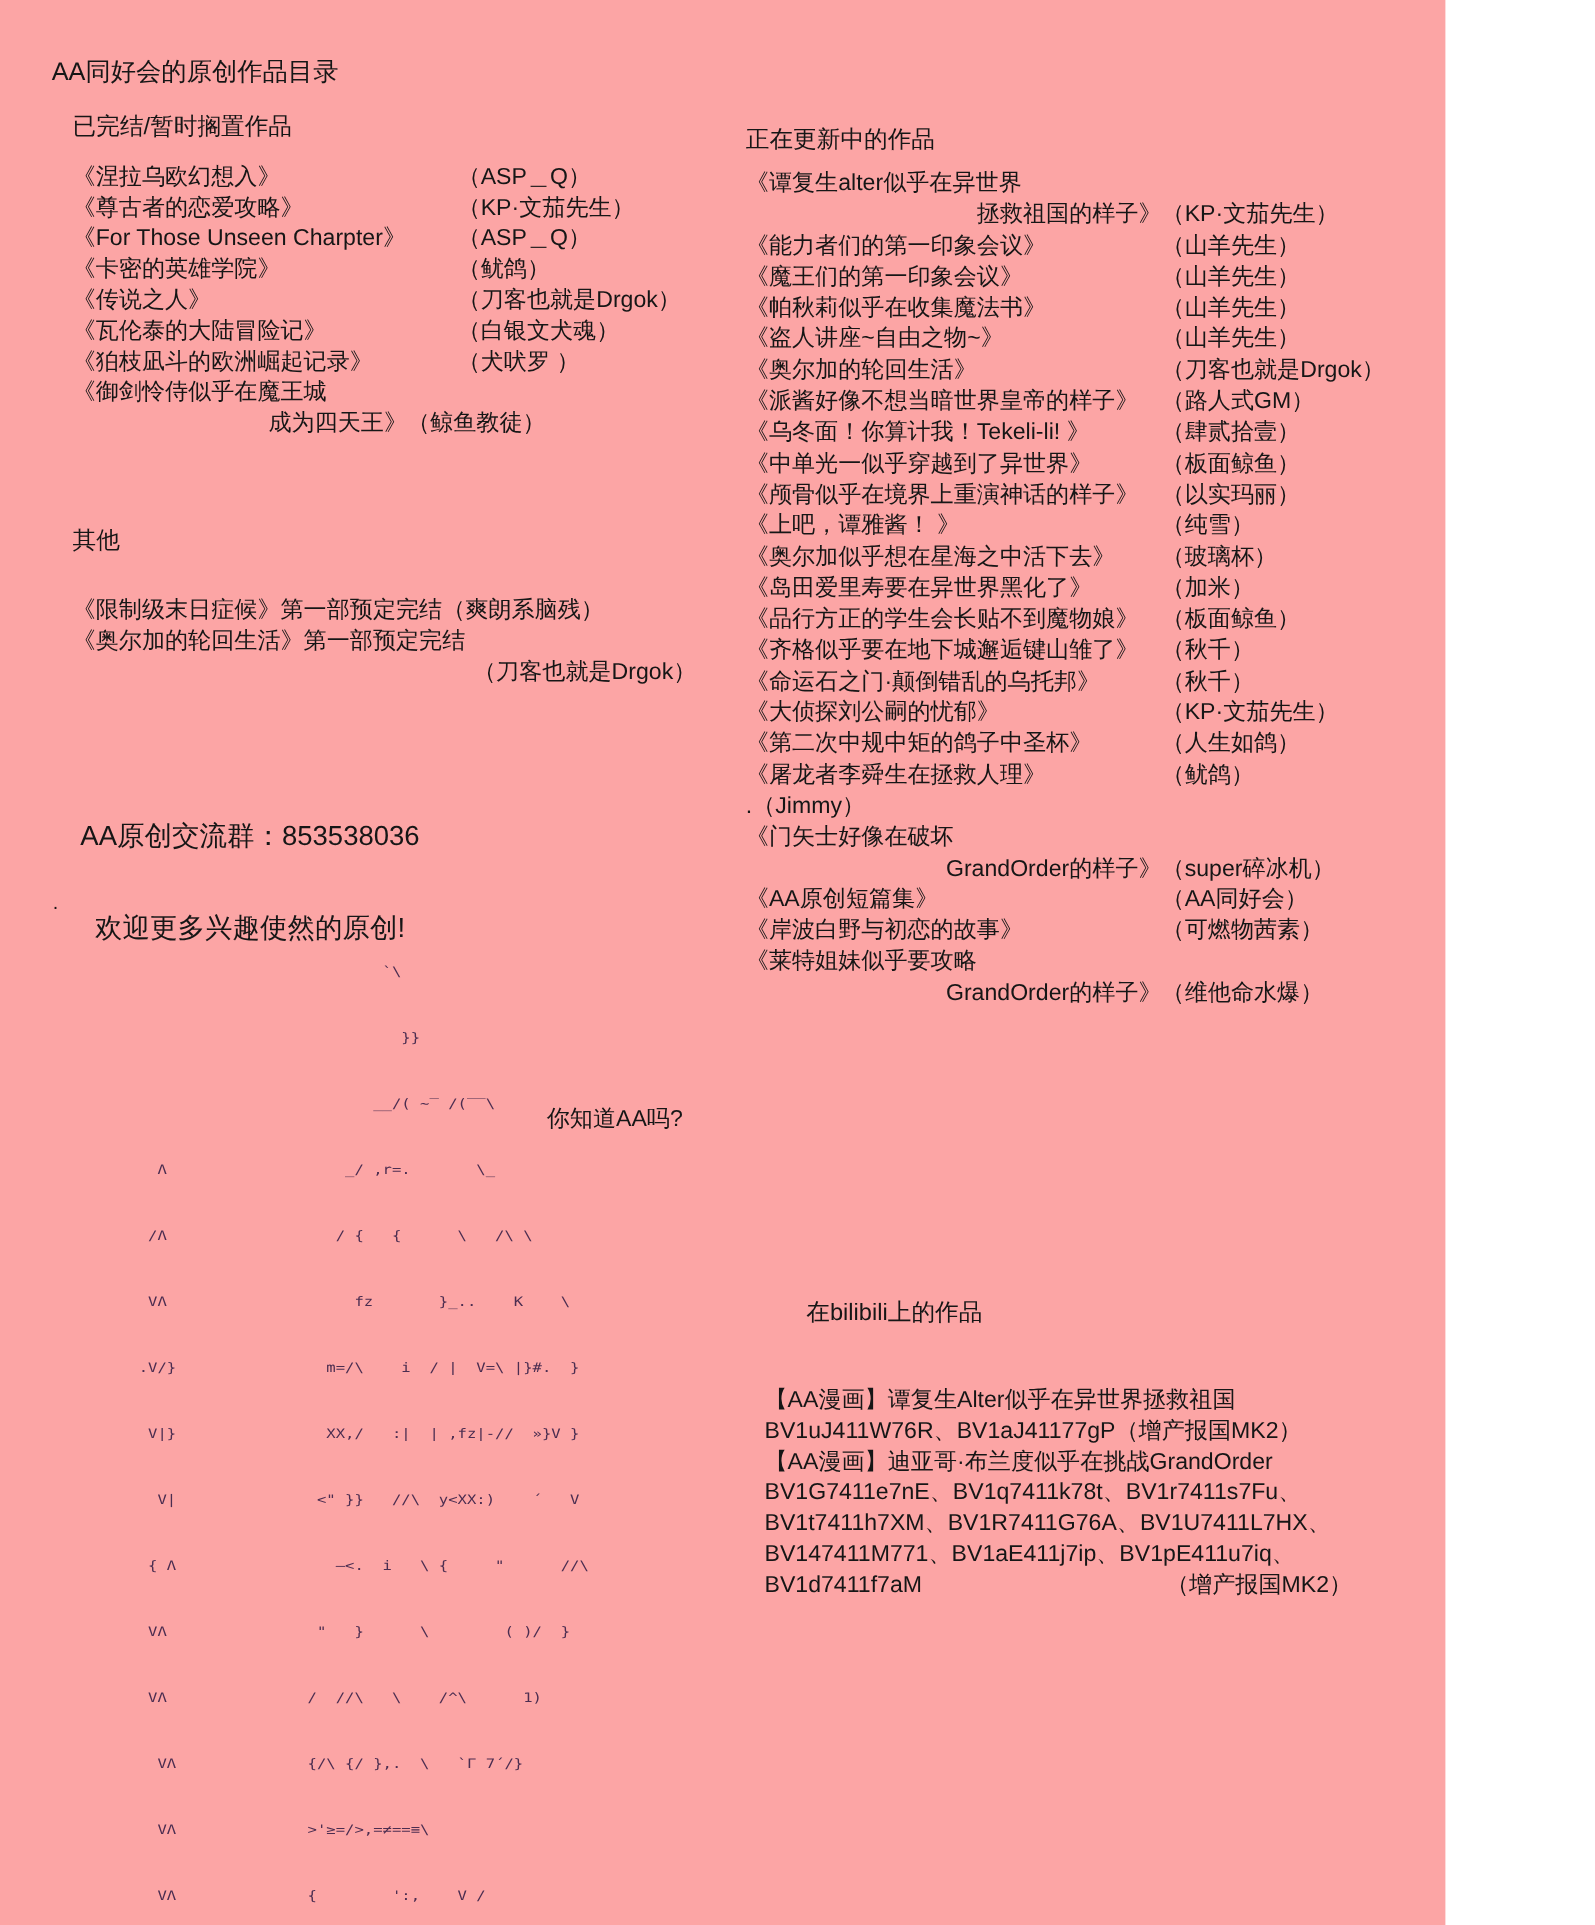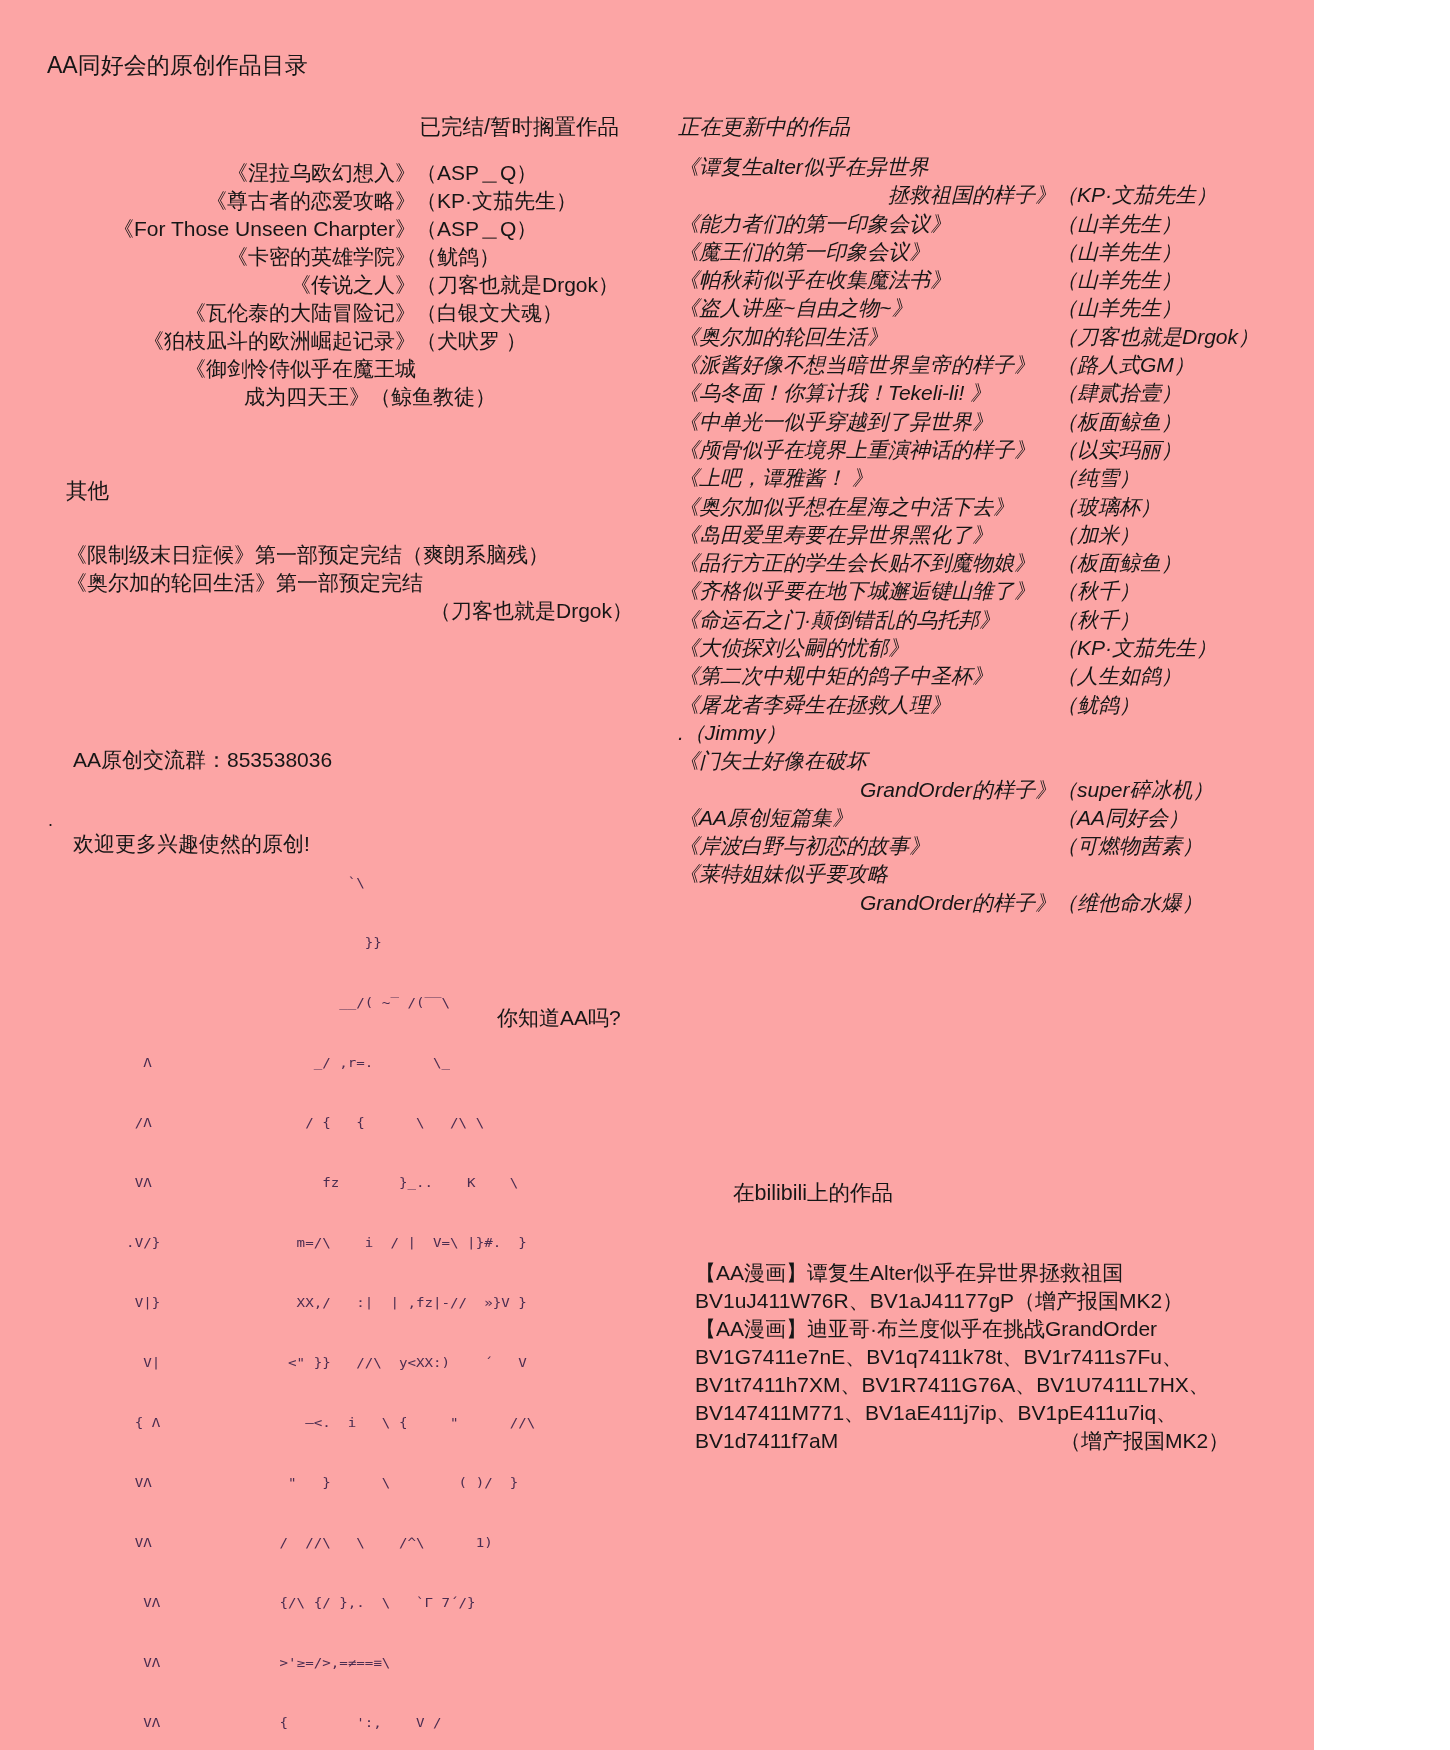--- a/index.html
+++ b/index.html
@@ -12,36 +12,36 @@
   .row{display:flex;align-items:flex-start;}
   .row .t{white-space:pre;}
   .row .a{white-space:pre;}
   #left-rows .row .t{min-width:350px;}
   #right-rows .row .t{min-width:378px;}
   #right-rows{line-height:28.3px;}
   .row.cont .t{text-align:right;}
   .row.indent2 .t{padding-left:178px;min-width:0 !important;}
   .row.indent-r .t{padding-left:364px;min-width:0 !important;}
   .plain{font-size:21px;line-height:28px;white-space:pre;}
-  #group-info{font-size:21px;line-height:28px;white-space:pre;}
+  #group-info{font-size:25px;line-height:28px;white-space:pre;text-align:center;}
   #ascii-art{font-family:"DejaVu Sans Mono","Liberation Mono",monospace;
              font-size:12px;line-height:15px;white-space:pre;color:#4b2d50;
              transform:scaleX(1.18);transform-origin:0 0;}
   #bili .rows .row .t{min-width:0;}
   #bili .rows .row.mk2 .t{min-width:365px;}
   .stray{font-size:18px;}
 </style>
 </head>
 <body>
 
 <div class="page">
 
   <div class="abs h1" style="left:47px;top:50px;">AA同好会的原创作品目录</div>
 
-  <div class="abs" style="left:66px;top:112px;text-align:right;">
+  <div class="abs" style="left:66px;top:100px;">
     <div class="h2">已完结/暂时搁置作品</div>
     <div class="rows" id="left-rows" style="margin-top:18px;">
   <div class="row">
     <span class="t">《涅拉乌欧幻想入》</span>
     <span class="a">（ASP＿Q）</span>
   </div>
 
   <div class="row">
     <span class="t">《尊古者的恋爱攻略》</span>
     <span class="a">（KP·文茄先生）</span>
@@ -200,21 +200,21 @@
 
   
 
   
 
   
 </div>
 
   <div class="abs plain" style="left:497px;top:1004px;">你知道AA吗?</div>
 
-  <div class="abs" style="left:678px;top:112px;font-style:italic;">
+  <div class="abs" style="left:678px;top:112px;">
     <div class="h2">正在更新中的作品</div>
     <div class="rows" id="right-rows" style="margin-top:12px;">
   <div class="row">
     <span class="t">《谭复生alter似乎在异世界</span>
     <span class="a"></span>
   </div>
 
   <div class="row cont">
     <span class="t">拯救祖国的样子》</span>
     <span class="a">（KP·文茄先生）</span>

